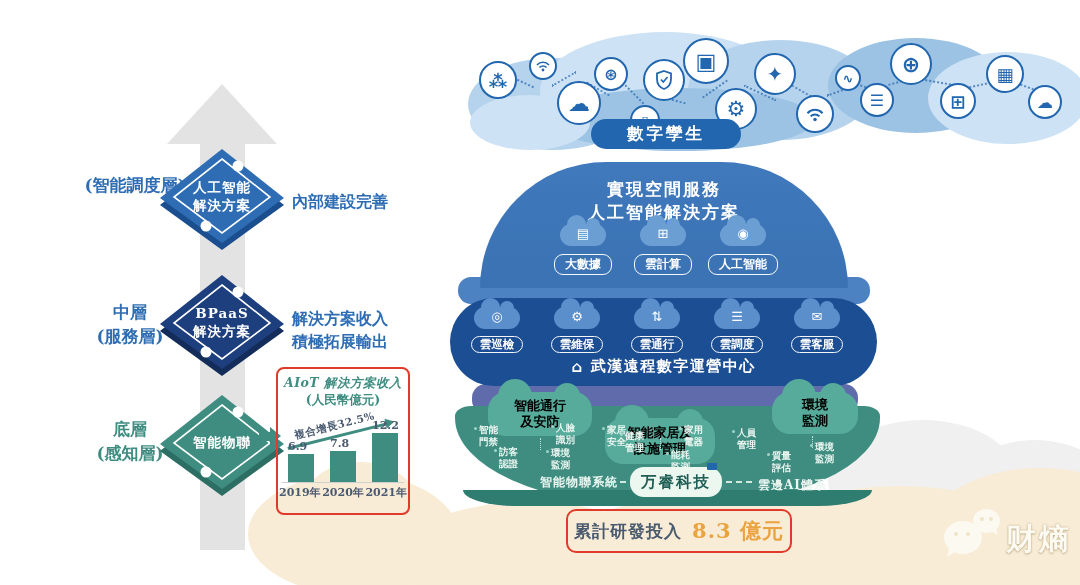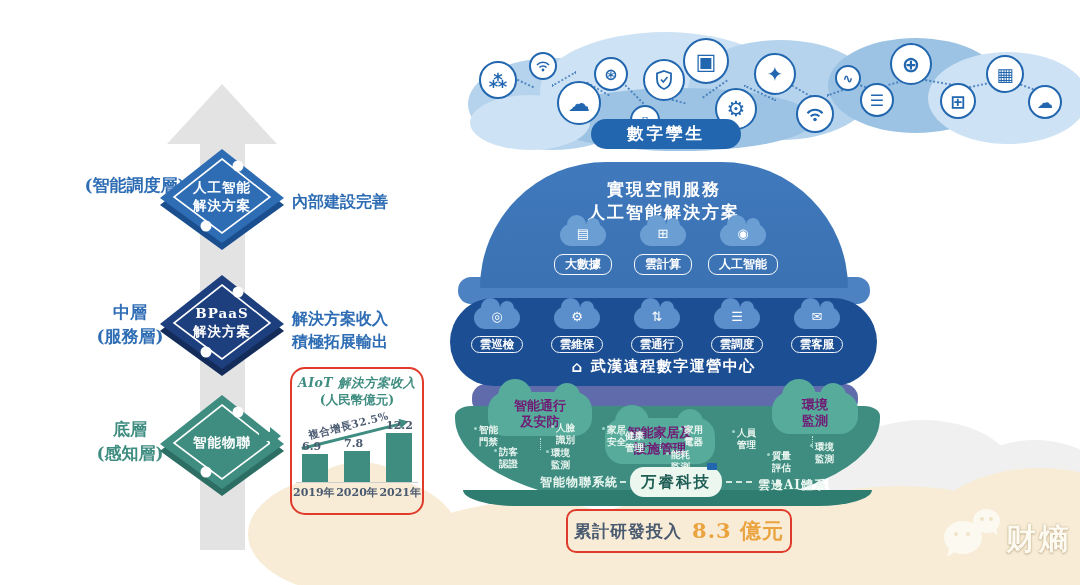--- a/index.html
+++ b/index.html
@@ -14,21 +14,21 @@
     border-bottom:60px solid #e3e3e3;}
 
   
   .ltitle{width:160px;text-align:center;font-weight:bold;font-size:17px;line-height:1.4;}
   .blue-t{color:#2e6db4;} .teal-t{color:#3f8d81;}
   .lnote{font-weight:bold;font-size:16px;color:#2e6db4;line-height:1.45;}
   .dtext{fill:#fff;font-weight:bold;font-size:13.5px;font-family:"DejaVu Serif","Liberation Serif",serif;
     text-anchor:middle;letter-spacing:1px;}
 
   
-  .chart-box{left:290px;top:367px;width:130px;height:144px;border:2.5px solid #e03a2a;border-radius:15px;z-index:6;}
+  .chart-box{left:276px;top:367px;width:130px;height:144px;border:2.5px solid #e03a2a;border-radius:8px;z-index:6;}
   .chart-title{position:absolute;left:0;right:0;top:6px;text-align:center;color:#3f8d81;
     font-weight:bold;font-style:italic;font-size:12.5px;letter-spacing:.5px;}
   .chart-sub{position:absolute;left:0;right:0;top:23px;text-align:center;color:#3f8d81;font-weight:bold;font-size:12.5px;}
   .growth{position:absolute;left:10px;top:62px;width:102px;transform:rotate(-14deg);transform-origin:left bottom;}
   .growth-label{font-size:10.5px;font-weight:bold;color:#4a5a70;text-align:center;letter-spacing:.5px;}
   .garrow{height:2.5px;background:#3f8d81;position:relative;margin-top:2px;}
   .garrow::after{content:'';position:absolute;right:-8px;top:-4.5px;width:0;height:0;
     border-left:9px solid #3f8d81;border-top:5.5px solid transparent;border-bottom:5.5px solid transparent;}
   .axis{position:absolute;left:4px;right:4px;top:113px;border-top:1.5px solid #cfcfcf;}
   .bar-col{position:absolute;bottom:31px;width:26px;display:flex;flex-direction:column;align-items:flex-start;justify-content:flex-end;}
@@ -78,21 +78,21 @@
   .ops .bglyph{font-size:15px;font-family:"DejaVu Sans","Liberation Sans",sans-serif;}
   .band2{left:472px;top:384px;width:386px;height:30px;background:#5f6bab;border-radius:14px;z-index:3;}
 
   
   .bowl{left:455px;top:406px;width:425px;height:100px;background:#3f8d81;
     border-radius:16px 16px 46% 46% / 10px 10px 88px 88px;z-index:4;}
   .bowl-rim{position:absolute;left:8px;right:8px;bottom:0;height:16px;background:#2f7c70;
     border-radius:0 0 46% 46% / 0 0 56px 56px;}
   .gcloud{position:absolute;background:#57ab9b;border-radius:18px;z-index:5;
     display:flex;flex-direction:column;align-items:center;justify-content:center;
-    color:#701a75;font-weight:bold;font-size:13px;line-height:1.2;}
+    color:#000000;font-weight:bold;font-size:13px;line-height:1.2;}
   .gcloud::before{content:'';position:absolute;left:10px;top:-13px;width:34px;height:34px;border-radius:50%;background:inherit;z-index:-1;}
   .gcloud::after{content:'';position:absolute;right:12px;top:-9px;width:26px;height:26px;border-radius:50%;background:inherit;z-index:-1;}
   .gitem{position:absolute;width:24px;font-size:9.5px;font-weight:bold;color:#eaf6f0;line-height:1.25;z-index:5;}
   .gitem::before{content:'';position:absolute;left:-5px;top:3px;width:3px;height:3px;border-radius:50%;background:#9fd4c6;}
   .gdot-line{position:absolute;border-left:1.5px dotted #bfe3d8;z-index:5;}
   .bottom-label{position:absolute;color:#eaf6f0;font-weight:bold;font-size:12px;letter-spacing:1px;z-index:5;}
   .logo-pill{left:630px;top:467px;width:92px;height:30px;background:#ecf7f0;border-radius:14px;
     display:flex;align-items:center;justify-content:center;z-index:5;}
   .logo-pill .logo-text{color:#1e5e54;font-weight:bold;font-size:15.5px;letter-spacing:2px;
     font-family:"DejaVu Sans","Liberation Sans",sans-serif;}

